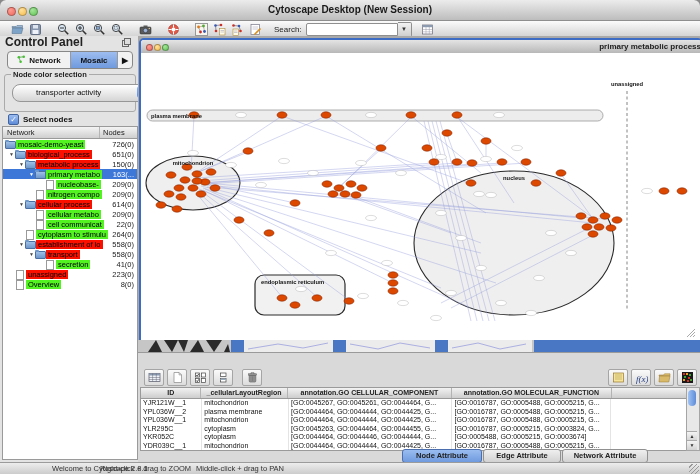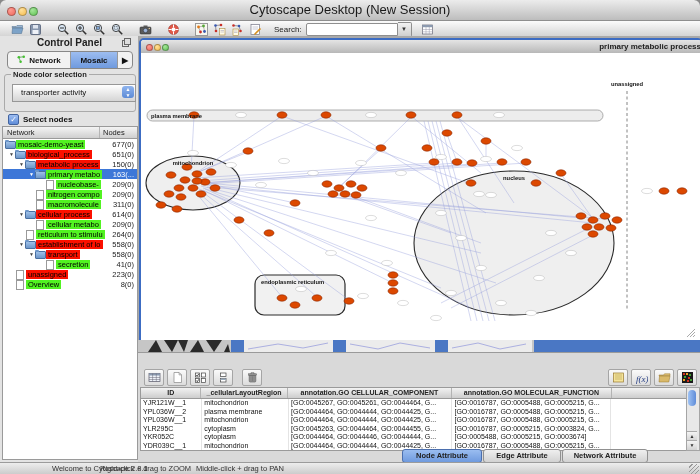--- a/index.html
+++ b/index.html
@@ -1,39 +1,39 @@
 <!DOCTYPE html>
 <html><head>
 <meta charset="utf-8">
 <style>
   html,body{margin:0;padding:0;}
   body{width:700px;height:474px;overflow:hidden;font-family:"Liberation Sans",sans-serif;background:#888;}
   .app{position:relative;width:700px;height:474px;background:#b9b9b9;border-radius:6px 6px 0 0;overflow:hidden;box-shadow:0 0 0 1px #555 inset;}
   
   .titlebar{position:absolute;left:0;top:0;right:0;height:20px;background:linear-gradient(#ececec,#bdbdbd);border-bottom:1px solid #8e8e8e;}
   .light{position:absolute;top:7px;width:7px;height:7px;border-radius:50%;border:1px solid rgba(0,0,0,.3);}
-  .title{line-height:20px;text-align:center;font-size:13px;font-weight:normal;color:#1a1a1a;}
+  .title{line-height:20px;text-align:center;font-size:10px;font-weight:bold;color:#1a1a1a;}
   
   .toolbar{position:absolute;top:21px;left:0;right:0;height:16px;background:linear-gradient(#fbfbfb,#d2d2d2);border-bottom:1px solid #979797;display:flex;align-items:center;padding-left:10px;}
   .tb-btn{width:15px;height:14px;margin-right:3px;display:flex;align-items:center;justify-content:center;}
   .tb-btn svg{width:13px;height:13px;}
   .search-label{font-size:8px;color:#222;margin:0 4px 0 8px;}
   .search-wrap{display:flex;align-items:center;}
   .search-input{width:86px;height:11px;border:1px solid #8f8f8f;border-radius:2px 0 0 2px;font-size:8px;padding:0 2px;background:#fff;}
   .search-drop{width:13px;height:13px;background:linear-gradient(#f2f2f2,#cfcfcf);border:1px solid #8f8f8f;border-left:none;border-radius:0 2px 2px 0;font-size:6px;color:#333;display:flex;align-items:center;justify-content:center;}
   
   .cpanel{position:absolute;left:0;top:36px;width:138px;height:426px;background:#e3e3e3;border-right:1px solid #8a8a8a;}
-  .cp-header{position:absolute;left:0;top:0;width:100%;height:13px;font-size:10px;font-weight:bold;color:#222;padding-left:5px;line-height:13px;margin-left:32px;}
+  .cp-header{position:absolute;left:0;top:0;width:100%;height:13px;font-size:12px;font-weight:bold;color:#222;padding-left:5px;line-height:13px;}
   .float-ic{position:absolute;top:2px;width:9px;height:9px;}
   .cp-tabs{position:absolute;left:7px;top:15px;width:124px;height:16px;display:flex;border:1px solid #888;border-radius:4px;overflow:hidden;background:#f2f2f2;}
   .cp-tab{flex:0 0 auto;display:flex;align-items:center;justify-content:center;font-size:8px;font-weight:bold;color:#111;border-right:1px solid #999;}
   .cp-tab.active{background:linear-gradient(#9dbdf0,#6f9ade);}
   .groupbox{position:absolute;left:4px;top:38px;width:130px;height:36px;border:1px solid #aaa;border-radius:3px;}
   .groupbox .legend{position:absolute;left:6px;top:-5px;background:#e3e3e3;padding:0 2px;font-size:7.5px;font-weight:bold;color:#222;}
-  .dropdown{position:absolute;left:7px;top:9px;width:114px;height:16px;border:1px solid #979797;border-radius:0;background:linear-gradient(#ffffff,#d5d5d5);font-size:8px;line-height:15px;padding-left:8px;color:#111;}
+  .dropdown{position:absolute;left:7px;top:9px;width:114px;height:16px;border:1px solid #979797;border-radius:8px;background:linear-gradient(#ffffff,#d5d5d5);font-size:8px;line-height:15px;padding-left:23px;color:#111;}
   .dropdown .stepper{position:absolute;right:1px;top:1px;width:12px;height:12px;border-radius:3px;background:linear-gradient(#8fb4ee,#5d8bd6);color:#fff;font-size:5px;line-height:6px;text-align:center;}
   .checkrow{position:absolute;left:8px;top:78px;display:flex;align-items:center;}
   .checkbox{width:9px;height:9px;border-radius:2px;background:linear-gradient(#9cbdf2,#5f8cd8);border:1px solid #41639f;color:#fff;font-size:8px;line-height:9px;text-align:center;}
   .checklabel{font-size:8px;font-weight:bold;color:#111;margin-left:4px;}
   .treebox{position:absolute;left:2px;top:90px;width:134px;height:332px;background:#fff;border:1px solid #9a9a9a;overflow:hidden;}
   .treehead{height:11px;background:linear-gradient(#f4f4f4,#cfcfcf);border-bottom:1px solid #9a9a9a;font-size:7.5px;color:#222;position:relative;}
   .treehead .c1{position:absolute;left:4px;top:1px;}
   .treehead .c2{position:absolute;left:100px;top:1px;}
   .treehead .div{position:absolute;left:96px;top:0;bottom:0;width:1px;background:#b5b5b5;}
   .trow{position:relative;height:10px;display:flex;align-items:center;white-space:nowrap;}
@@ -258,21 +258,21 @@
       <div class="treehead">
         <span class="c1">Network</span>
         <span class="div"></span>
         <span class="c2">Nodes</span>
       </div>
       <div id="tree-rows">
           <div class="trow">
             <span style="width: 2px; flex: 0 0 auto;"></span>
             <span class="ticon folder"></span>
             <span class="chip green">mosaic-demo-yeast</span>
-            <span class="tcount">677(0)</span>
+            <span class="tcount">726(0)</span>
           </div>
           <div class="trow">
             <span style="width: 5px; flex: 0 0 auto;"></span>
             <span class="expander">▼</span>
             <span class="ticon folder"></span>
             <span class="chip red">biological_process</span>
             <span class="tcount">651(0)</span>
           </div>
           <div class="trow">
             <span style="width: 15px; flex: 0 0 auto;"></span>
@@ -294,42 +294,42 @@
             <span class="chip green">nucleobase-</span>
             <span class="tcount">209(0)</span>
           </div>
           <div class="trow">
             <span style="width: 32px; flex: 0 0 auto;"></span>
             <span class="ticon file"></span>
             <span class="chip green">nitrogen compo</span>
             <span class="tcount">209(0)</span>
           </div>
           <div class="trow">
-            <span style="width: 32px; flex: 0 0 auto;"></span>
-            <span class="ticon file"></span>
-            <span class="chip green">macromolecule</span>
-            <span class="tcount">311(0)</span>
-          </div>
-          <div class="trow">
             <span style="width: 15px; flex: 0 0 auto;"></span>
             <span class="expander">▼</span>
             <span class="ticon folder"></span>
             <span class="chip red">cellular process</span>
             <span class="tcount">614(0)</span>
           </div>
           <div class="trow">
             <span style="width: 32px; flex: 0 0 auto;"></span>
             <span class="ticon file"></span>
             <span class="chip green">cellular metabo</span>
             <span class="tcount">209(0)</span>
           </div>
           <div class="trow">
+            <span style="width: 32px; flex: 0 0 auto;"></span>
+            <span class="ticon file"></span>
+            <span class="chip green">cell communicat</span>
+            <span class="tcount">22(0)</span>
+          </div>
+          <div class="trow">
             <span style="width: 22px; flex: 0 0 auto;"></span>
             <span class="ticon file"></span>
-            <span class="chip green">reticulum to stimulu</span>
+            <span class="chip green">cytoplasm to stimulu</span>
             <span class="tcount">264(0)</span>
           </div>
           <div class="trow">
             <span style="width: 15px; flex: 0 0 auto;"></span>
             <span class="expander">▼</span>
             <span class="ticon folder"></span>
             <span class="chip red">establishment of lo</span>
             <span class="tcount">558(0)</span>
           </div>
           <div class="trow">

